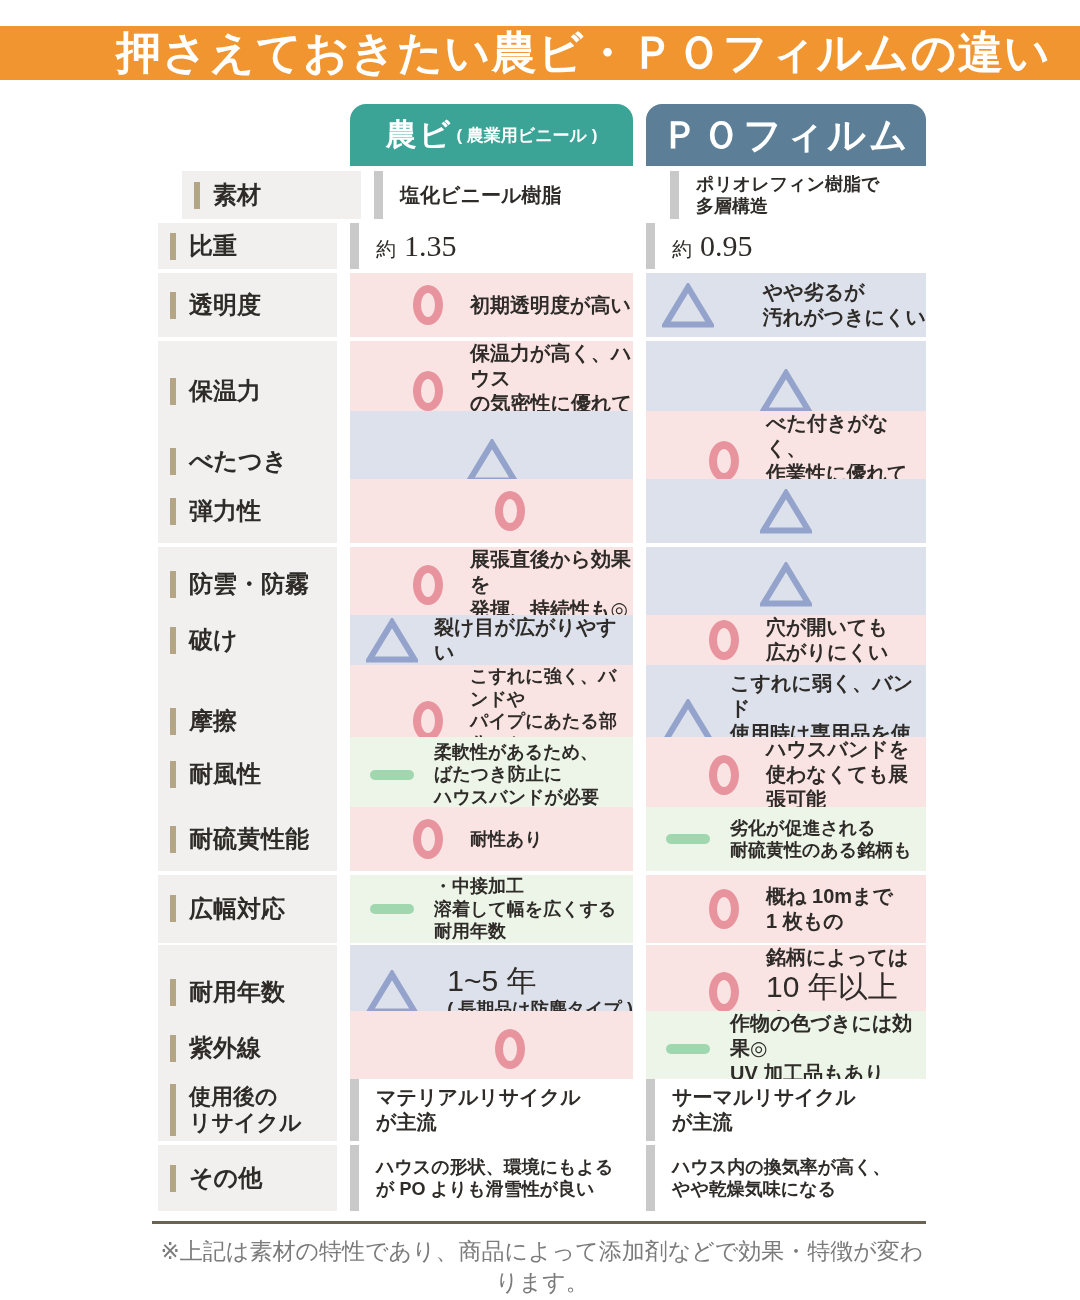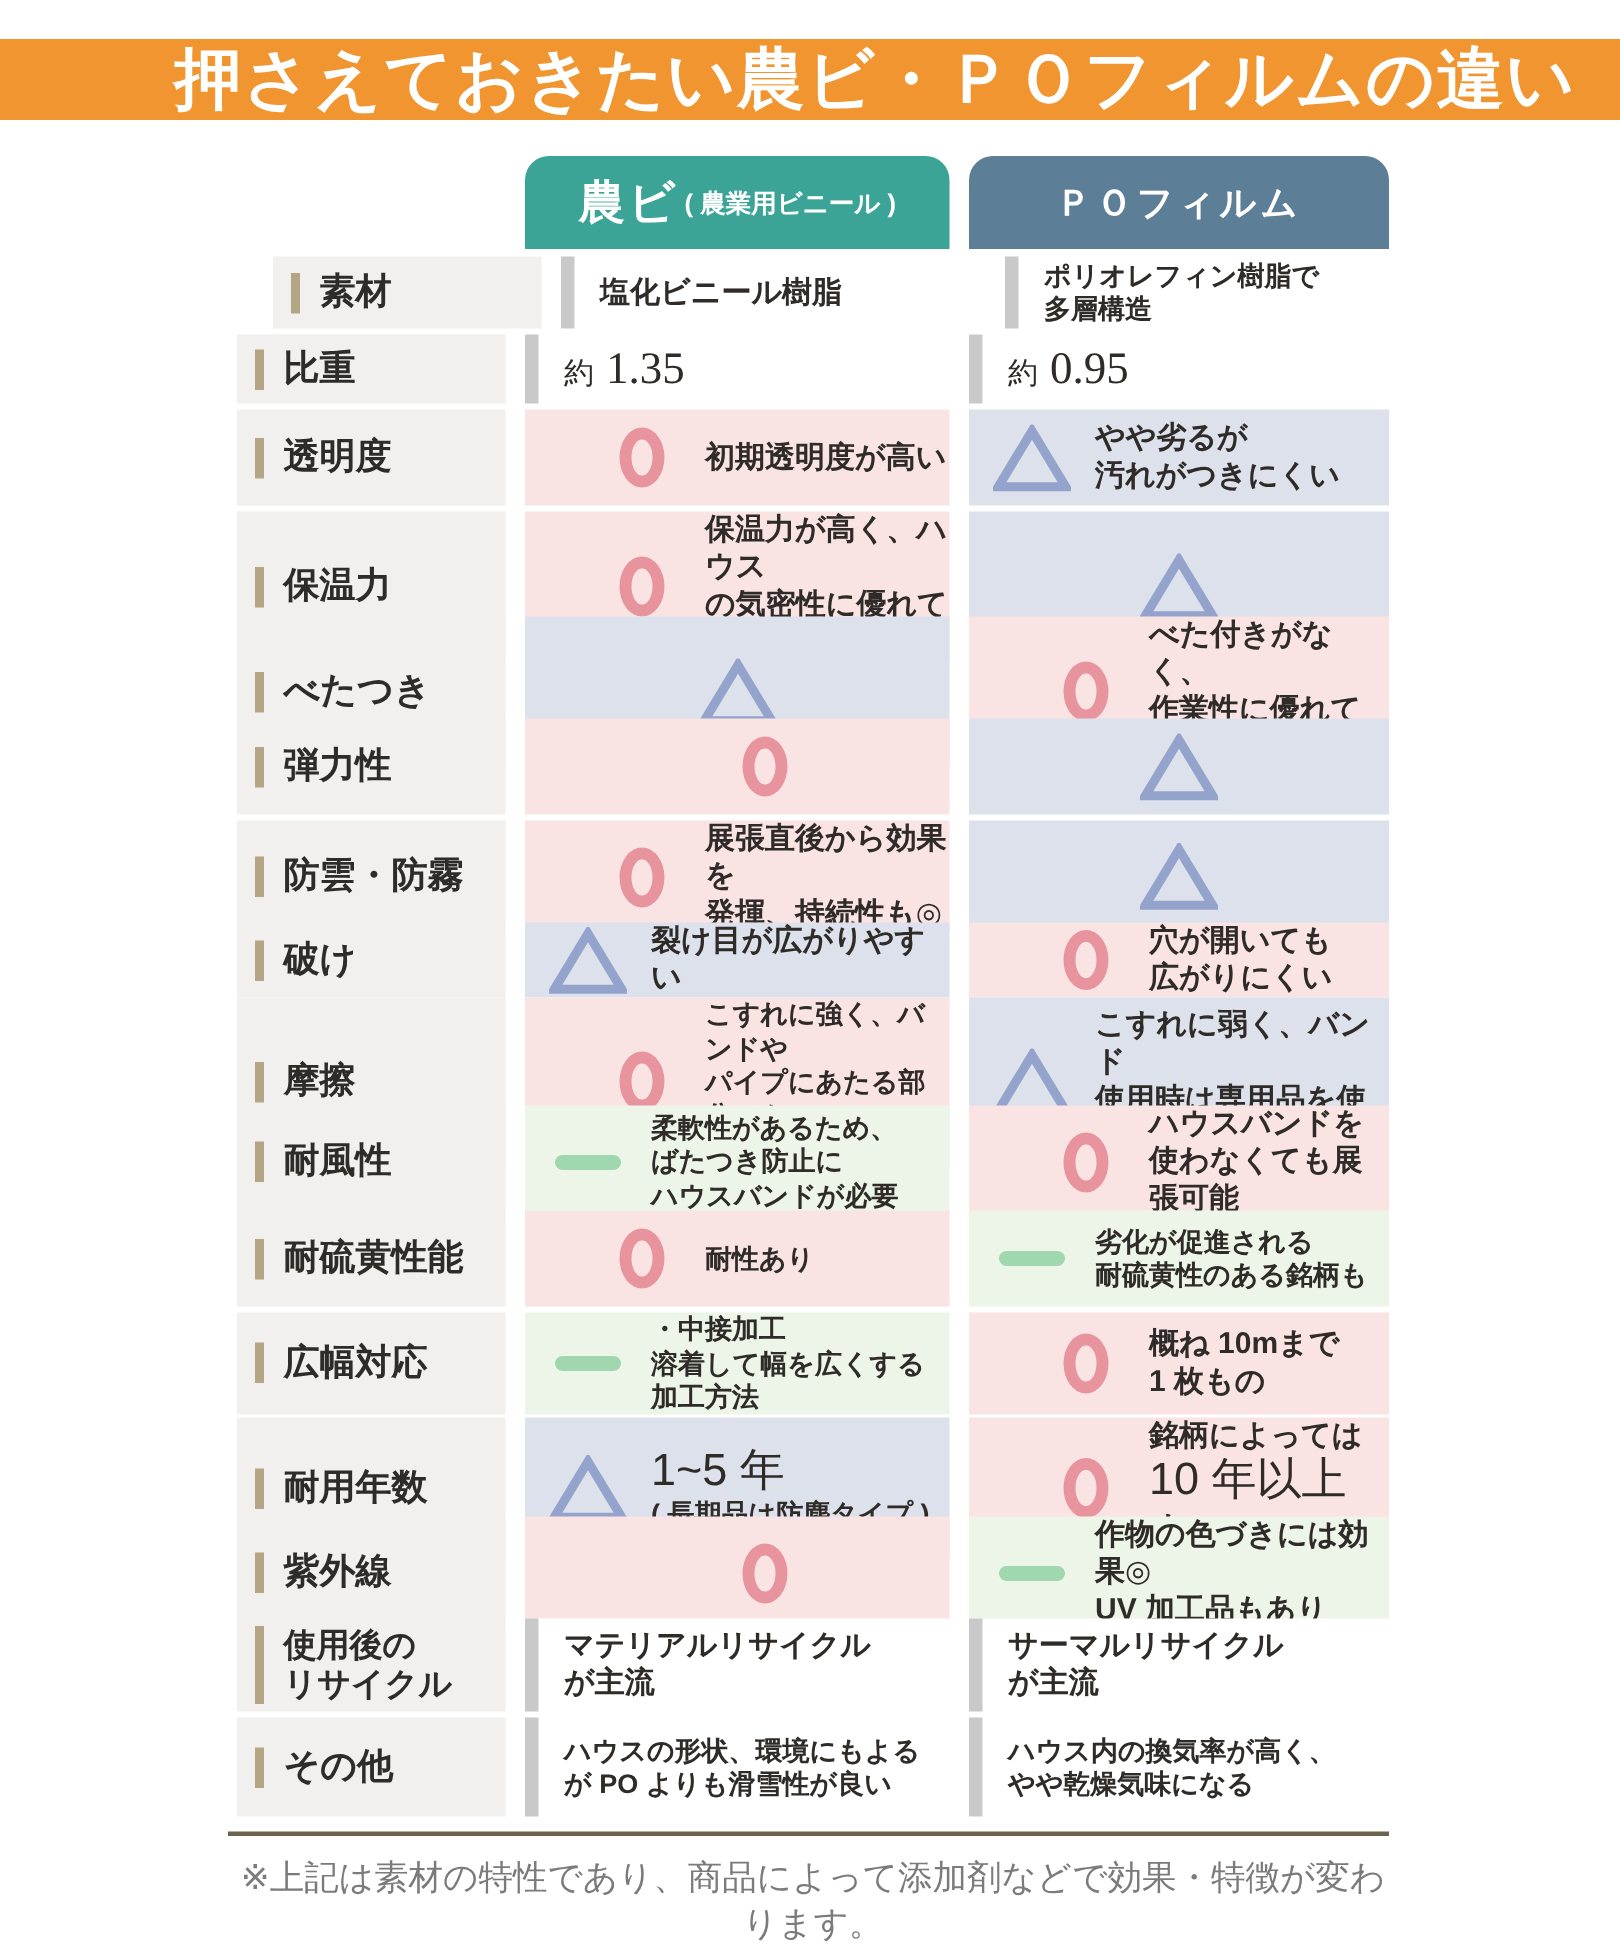--- a/index.html
+++ b/index.html
@@ -25,34 +25,34 @@
   .table{margin:24px 0 0 158px;width:768px;}
   .hdr-row,.row{
     display:grid;grid-template-columns:179px 283px 280px;column-gap:13px;
   }
   .hdr-row{height:62px;margin-bottom:5px;}
   .hdr{
     border-radius:16px 16px 0 0;display:flex;align-items:center;justify-content:center;
     color:#fff;white-space:nowrap;
   }
   .hdr.nobi{background:var(--teal);}
-  .hdr.po{background:var(--bluegray);font-size:24px;font-weight:bold;letter-spacing:3px;}
+  .hdr.po{background:var(--bluegray);font-size:38px;font-weight:bold;letter-spacing:3px;}
   .hdr.nobi .main{font-size:31px;font-weight:bold;letter-spacing:2px;}
   .hdr.nobi .sub{font-size:17px;font-weight:bold;margin-left:4px;}
   .row{margin-bottom:4px;}
   .label-cell{
     background:var(--label_bg);display:flex;align-items:center;padding-left:12px;
   }
   .label-bar{width:6px;height:27px;background:var(--tan_bar);margin-right:13px;flex:none;}
   .label-cell.two .label-bar{height:52px;}
   .label-text{font-size:24px;font-weight:bold;line-height:1.18;white-space:pre-line;}
   .label-cell.two .label-text{font-size:22px;}
   .cell{display:flex;align-items:center;position:relative;}
   .cell.bg-pink{background:var(--pink_bg);padding-left:36px;}
-  .cell.bg-blue{background:var(--blue_bg);}
+  .cell.bg-blue{background:var(--blue_bg);justify-content:space-between;}
   .cell.bg-green{background:var(--green_bg);}
   .cell.bg-white{background:#fff;}
   .cell.bg-white::before{
     content:"";position:absolute;left:0;top:0;bottom:0;width:9px;background:var(--gray_bar);
   }
   .cell.bg-white .text{margin-left:26px;}
   .markwrap{flex:none;margin-left:14px;width:56px;display:flex;justify-content:center;align-items:center;}
   .cell.centered{justify-content:center;}
   .cell.centered .markwrap{margin:0;}
   .circle{
@@ -351,21 +351,21 @@
       <span class="label-bar"></span>
       <span class="label-text">広幅対応</span>
     </div>
     <div class="cell nobi bg-green">
           <span class="markwrap">
             <span class="dash"></span>
           </span>
           <div class="text">
             <div class="line s-sm"><span>・中接加工
 溶着して幅を広くする
-加工方法</span></div>
+耐用年数</span></div>
           </div>
         </div>
     <div class="cell po bg-pink">
           <span class="markwrap">
             <span class="circle"></span>
           </span>
           <div class="text">
             <div class="line s-md"><span>概ね 10mまで
 1 枚もの</span></div>
           </div>

